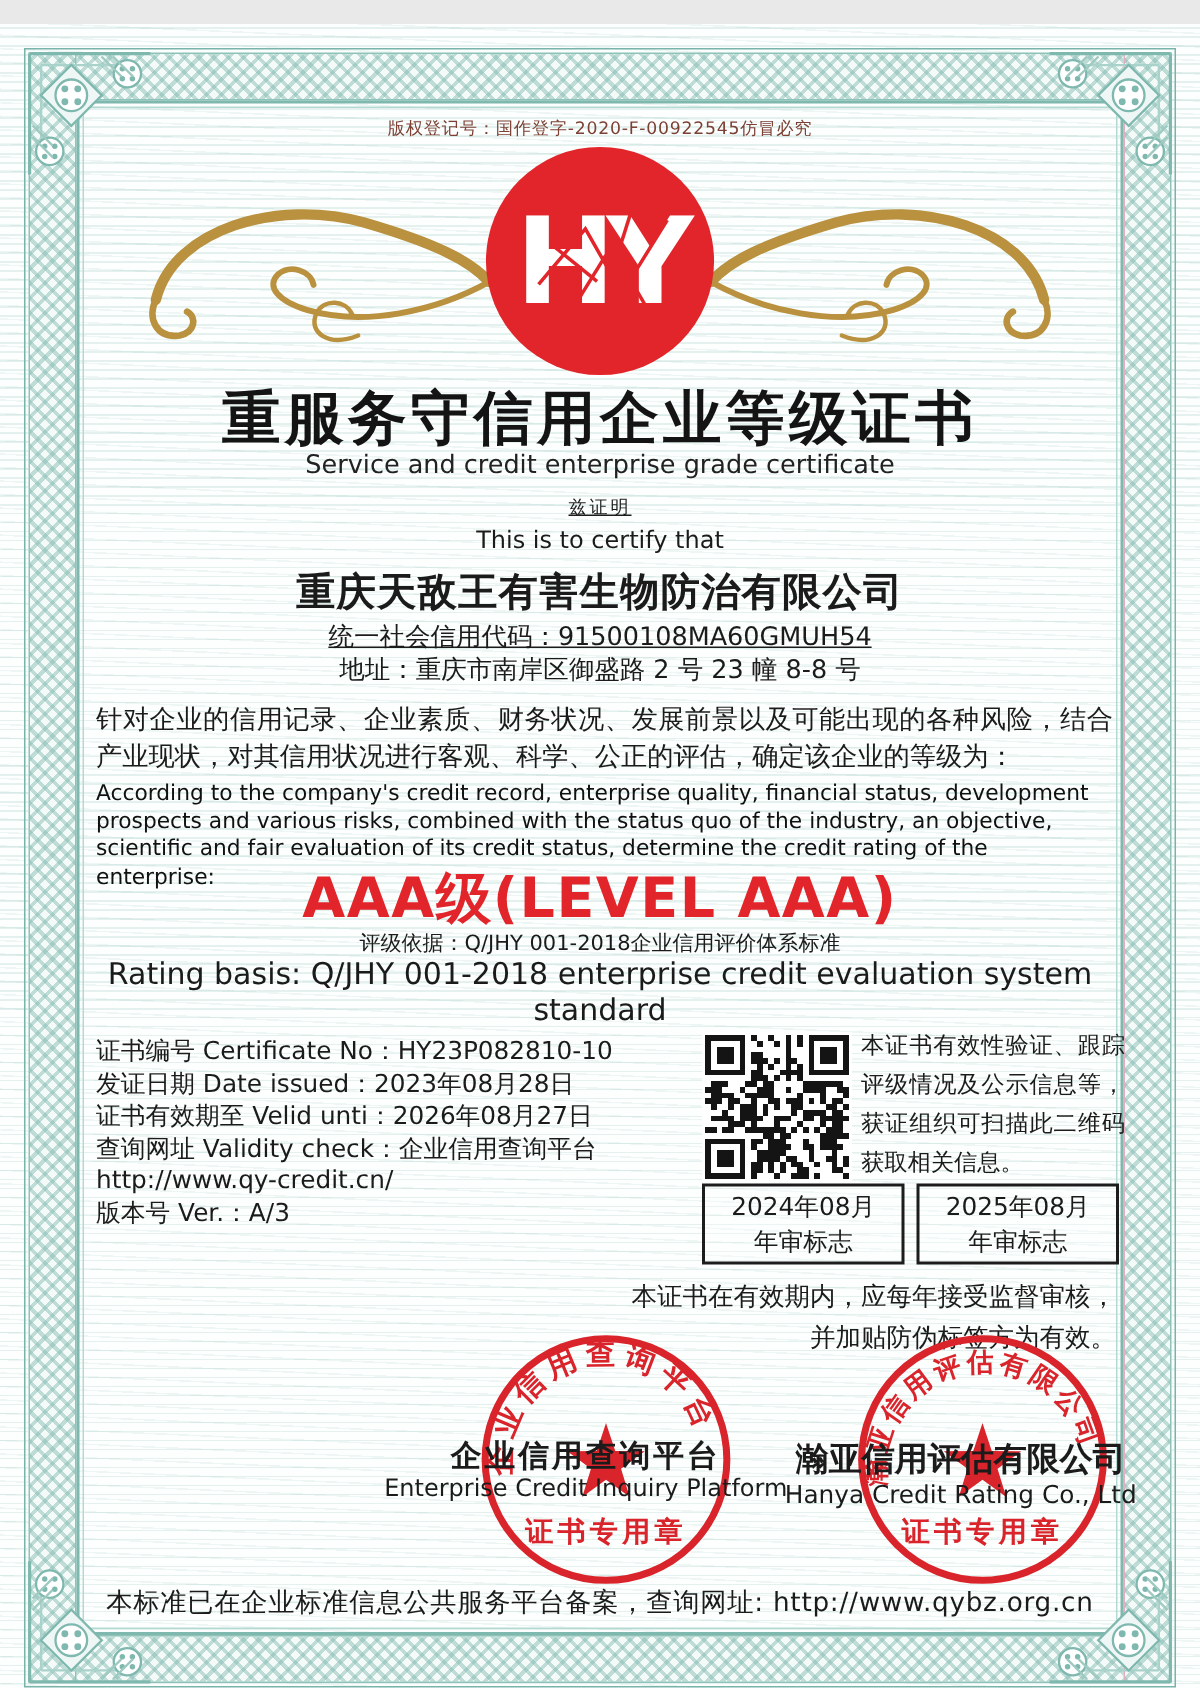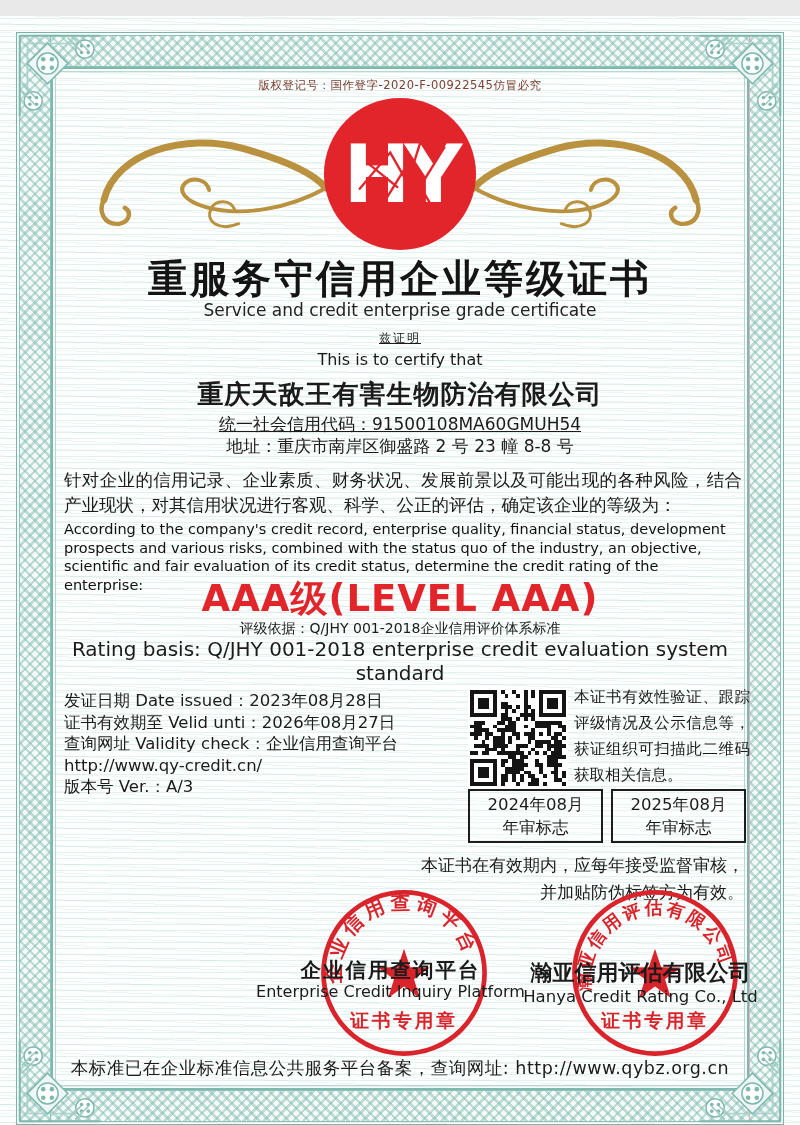--- a/index.html
+++ b/index.html
@@ -175,20 +175,21 @@
   <div class="abs ctr credit-code">统一社会信用代码：91500108MA60GMUH54</div>
   <div class="abs ctr address">地址：重庆市南岸区御盛路 2 号 23 幢 8-8 号</div>
 
   <div class="abs para-zh">针对企业的信用记录、企业素质、财务状况、发展前景以及可能出现的各种风险，结合产业现状，对其信用状况进行客观、科学、公正的评估，确定该企业的等级为：</div>
   <div class="abs ctr grade">AAA级(LEVEL AAA)</div>
   <div class="abs para-en">According to the company's credit record, enterprise quality, financial status, development prospects and various risks, combined with the status quo of the industry, an objective, scientific and fair evaluation of its credit status, determine the credit rating of the enterprise:</div>
   <div class="abs ctr basis-zh">评级依据：Q/JHY 001-2018企业信用评价体系标准</div>
   <div class="abs ctr basis-en">Rating basis: Q/JHY 001-2018 enterprise credit evaluation system standard</div>
 
   <div class="abs details">
+    <div>证书编号 Certificate No：HY23P082810-10</div>
     <div>发证日期 Date issued：2023年08月28日</div>
     <div>证书有效期至 Velid unti：2026年08月27日</div>
     <div>查询网址 Validity check：企业信用查询平台</div>
     <div>http://www.qy-credit.cn/</div>
     <div>版本号 Ver.：A/3</div>
   </div>
 
   <div class="abs qr-box">
     <svg id="qr-svg" viewBox="0 0 100 100" shape-rendering="crispEdges">
         <rect width="100" height="100" fill="#fff"></rect>

